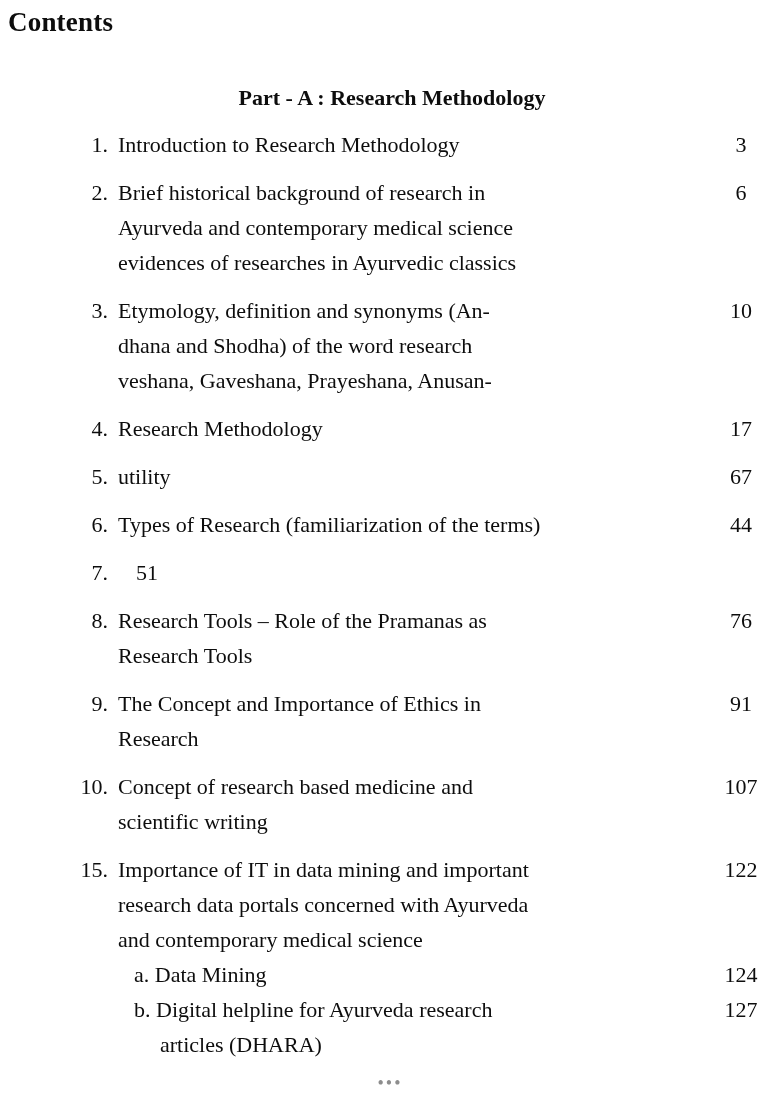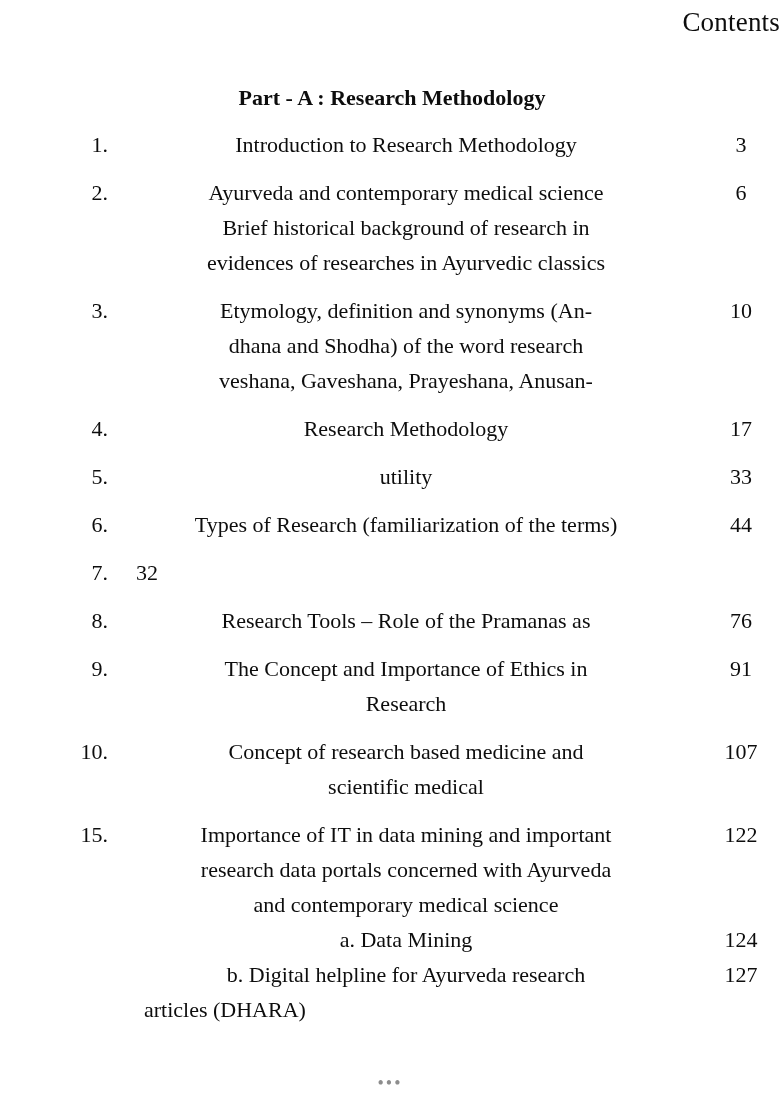--- a/index.html
+++ b/index.html
@@ -17,26 +17,26 @@
   }
 
   .page {
     position: absolute;
     inset: 0;
     padding: 0;
   }
 
   
   .toc-title {
-    text-align: right;
+    text-align: left;
     font-size: 27px;
-    font-weight: normal;
+    font-weight: bold;
     letter-spacing: 0.2px;
     margin: 8px 0 0 0;
-    padding-left: 20px;
+    padding-left: 8px;
     line-height: 1.1;
   }
 
   .part-heading {
     text-align: center;
     font-size: 22px;
     font-weight: bold;
     margin: 48px 0 13px 0;
     padding-left: 4px;
     line-height: 1.1;
@@ -74,21 +74,20 @@
     flex: 1 1 auto;
     margin-left: 10px;     
     margin-right: 8px;
     font-size: 22px;
     line-height: 35px;
   }
 
   .entry-text .line {
     display: block;
     white-space: pre;
-    text-align: center;
   }
 
   .entry-page {
     flex: 0 0 auto;
     width: 78px;           
     text-align: center;
     font-size: 22px;
     line-height: 35px;
     white-space: nowrap;
   }
@@ -104,21 +103,21 @@
     align-items: flex-start;
   }
 
   .sub-entry .entry-num {
     width: 48px;
     margin-left: 60px;
     visibility: hidden;    
   }
 
   .sub-entry .entry-text {
-    margin-left: 10px;
+    margin-left: 26px;
   }
 
   .sub-entry .entry-text .cont {
     display: block;
     padding-left: 26px;
     white-space: pre;
   }
 
   .sub-entry {
     margin-bottom: 0;
@@ -153,22 +152,22 @@
           <span class="entry-text">
             <span class="line">Introduction to Research Methodology</span>
           </span>
           <span class="entry-page">3</span>
         </div>
       </li>
       <li class="toc-entry">
         <div class="entry-row">
           <span class="entry-num">2.</span>
           <span class="entry-text">
+            <span class="line">Brief historical background of research in</span>
             <span class="line">Ayurveda and contemporary medical science</span>
-            <span class="line">Brief historical background of research in</span>
             <span class="line">evidences of researches in Ayurvedic classics</span>
           </span>
           <span class="entry-page">6</span>
         </div>
       </li>
       <li class="toc-entry">
         <div class="entry-row">
           <span class="entry-num">3.</span>
           <span class="entry-text">
             <span class="line">Etymology, definition and synonyms (An-</span>
@@ -186,63 +185,64 @@
           </span>
           <span class="entry-page">17</span>
         </div>
       </li>
       <li class="toc-entry">
         <div class="entry-row">
           <span class="entry-num">5.</span>
           <span class="entry-text">
             <span class="line">utility</span>
           </span>
-          <span class="entry-page">33</span>
+          <span class="entry-page">67</span>
         </div>
       </li>
       <li class="toc-entry">
         <div class="entry-row">
           <span class="entry-num">6.</span>
           <span class="entry-text">
             <span class="line">Types of Research (familiarization of the terms)</span>
           </span>
           <span class="entry-page">44</span>
         </div>
       </li>
       <li class="toc-entry">
         <div class="entry-row">
           <span class="entry-num">7.</span>
-          <span class="entry-page">32</span>
+          <span class="entry-page">51</span>
         </div>
       </li>
       <li class="toc-entry">
         <div class="entry-row">
           <span class="entry-num">8.</span>
           <span class="entry-text">
             <span class="line">Research Tools – Role of the Pramanas as</span>
+            <span class="line">Research Tools</span>
           </span>
           <span class="entry-page">76</span>
         </div>
       </li>
       <li class="toc-entry">
         <div class="entry-row">
           <span class="entry-num">9.</span>
           <span class="entry-text">
             <span class="line">The Concept and Importance of Ethics in</span>
             <span class="line">Research</span>
           </span>
           <span class="entry-page">91</span>
         </div>
       </li>
       <li class="toc-entry">
         <div class="entry-row">
           <span class="entry-num">10.</span>
           <span class="entry-text">
             <span class="line">Concept of research based medicine and</span>
-            <span class="line">scientific medical</span>
+            <span class="line">scientific writing</span>
           </span>
           <span class="entry-page">107</span>
         </div>
       </li>
       <li class="toc-entry">
         <div class="entry-row">
           <span class="entry-num">15.</span>
           <span class="entry-text">
             <span class="line">Importance of IT in data mining and important</span>
             <span class="line">research data portals concerned with Ayurveda</span>

